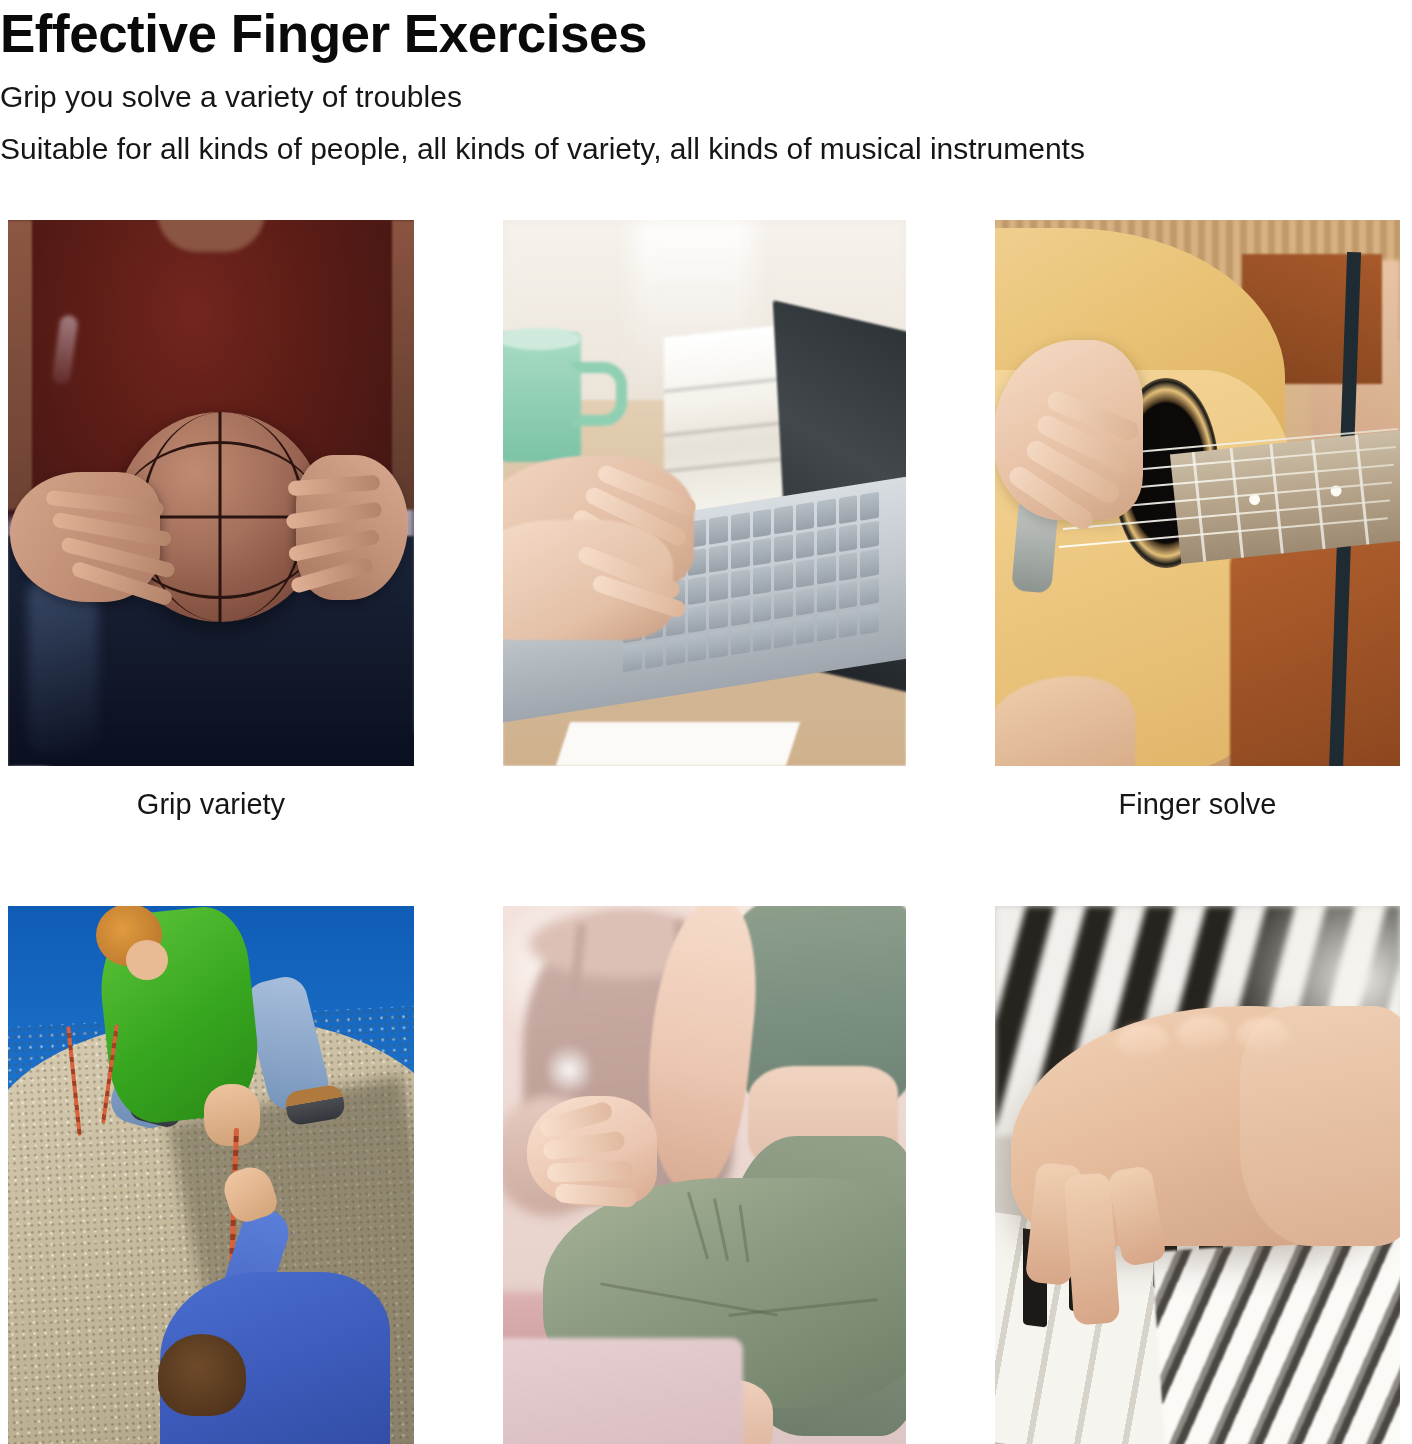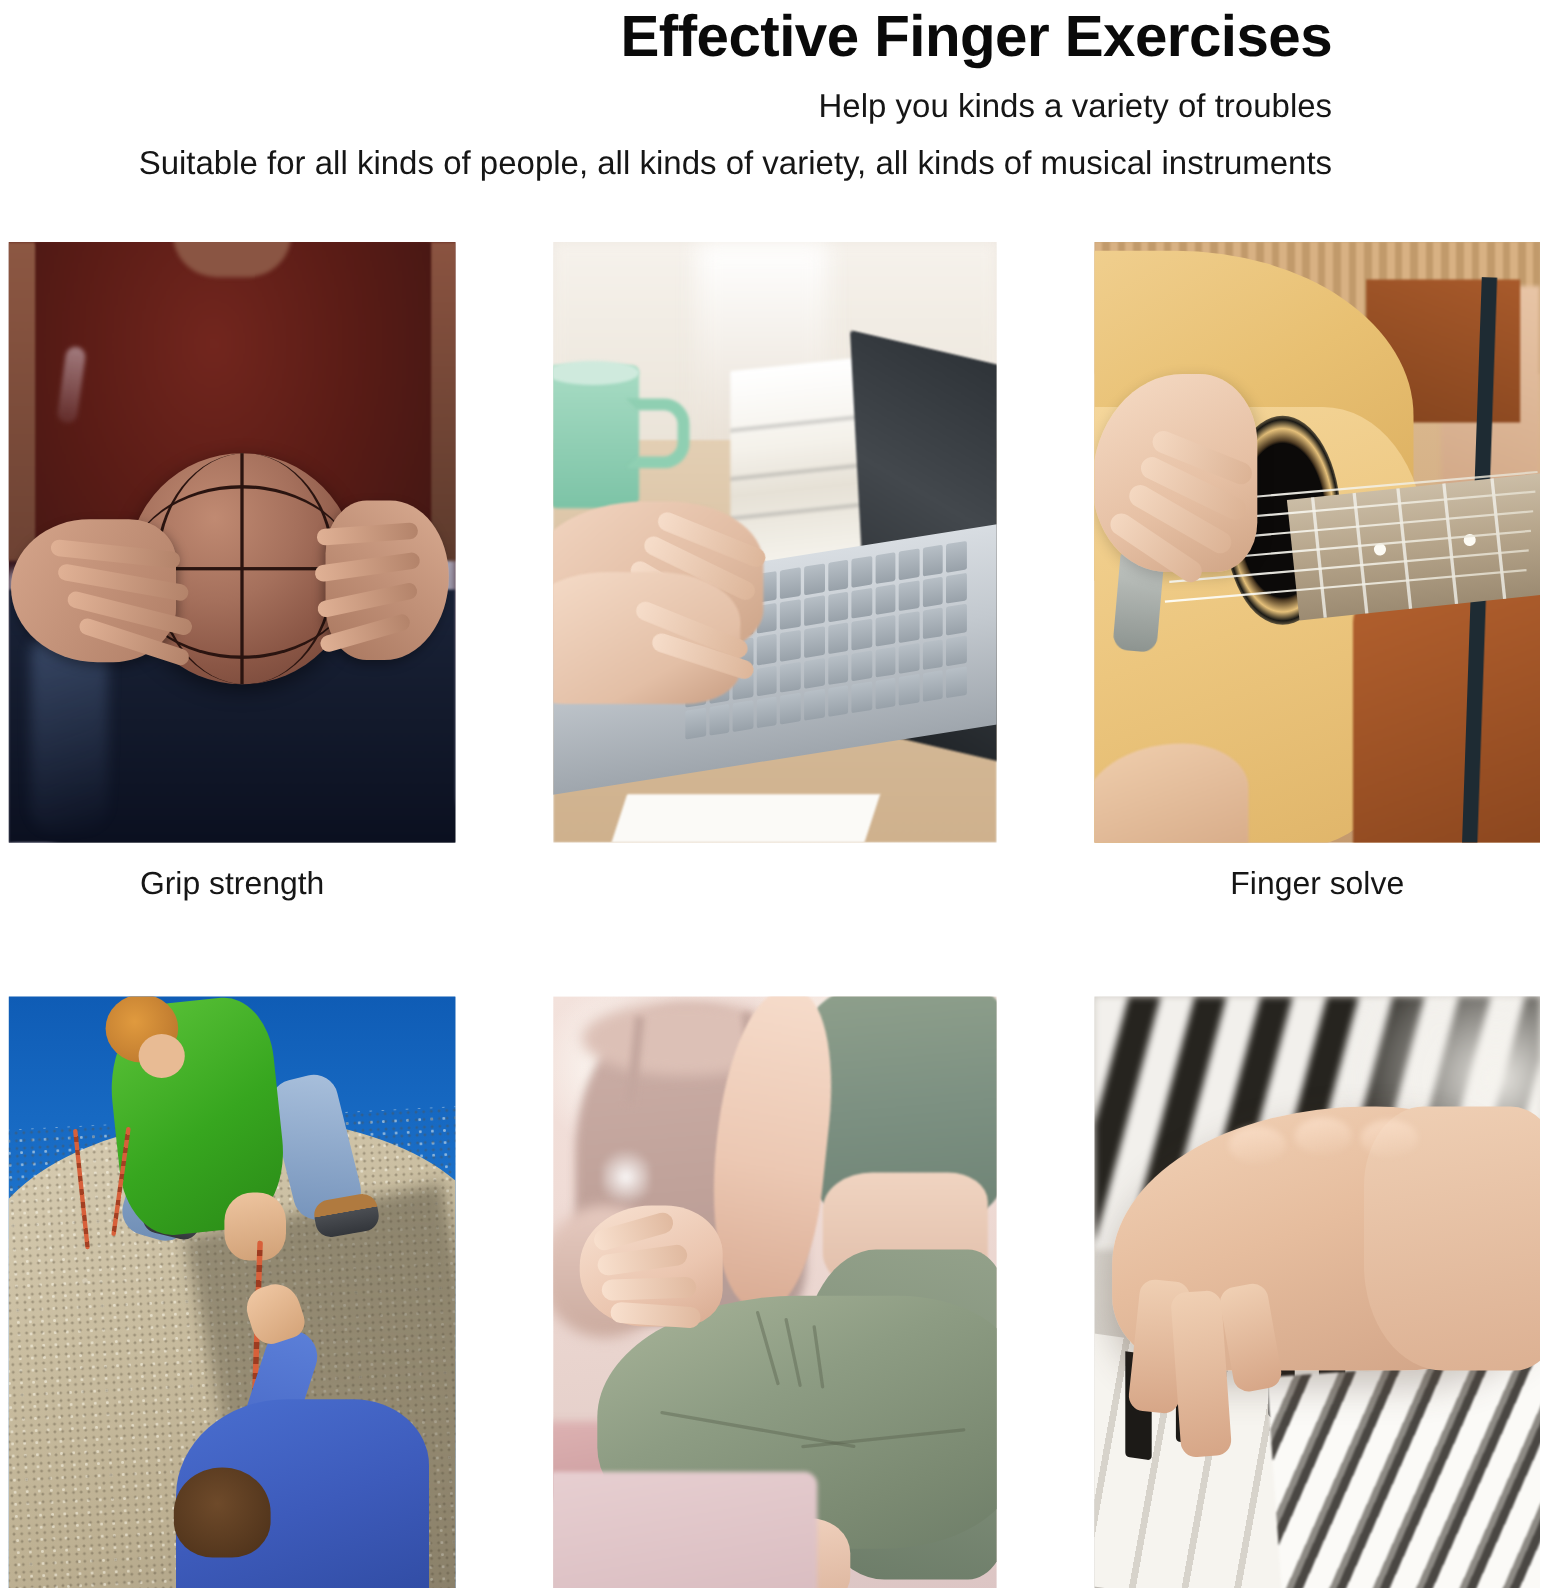--- a/index.html
+++ b/index.html
@@ -19,21 +19,21 @@
     width: 1412px;
     height: 1444px;
     background: #ffffff;
   }
 
   
   .header {
     position: absolute;
     left: 0; top: 0;
     width: 1211px;
-    text-align: right;
+    text-align: left;
   }
   .title {
     font-size: 53px;
     font-weight: bold;
     letter-spacing: -0.5px;
     line-height: 62px;
     margin: 3px 0 0 0;
     color: #0a0a0a;
   }
   .subtitle-1 {
@@ -609,21 +609,21 @@
     filter: blur(3px);
   }
 </style>
 </head>
 <body>
 
 <div class="page">
 
   <div class="header">
     <div class="title">Effective Finger Exercises</div>
-    <div class="subtitle-1">Help you kinds a variety of troubles</div>
+    <div class="subtitle-1">Grip you solve a variety of troubles</div>
     <div class="subtitle-2">Suitable for all kinds of people, all kinds of variety, all kinds of musical instruments</div>
   </div>
 
   <div class="grid">
 
     <div class="cell">
       <div class="photo p-basket">
         <div class="bg-left"></div>
           <div class="bg-right"></div>
         <div class="arm-l"></div>
@@ -643,21 +643,21 @@
         <div class="finger" style="left:38px; top:276px; width:118px; transform:rotate(6deg);"></div>
         <div class="finger" style="left:44px; top:302px; width:120px; transform:rotate(10deg);"></div>
         <div class="finger" style="left:52px; top:330px; width:116px; transform:rotate(14deg);"></div>
         <div class="finger" style="left:62px; top:356px; width:104px; transform:rotate(18deg);"></div>
         <div class="hand-r"></div>
         <div class="finger" style="right:34px; top:258px; width:92px; transform:rotate(-4deg);"></div>
         <div class="finger" style="right:32px; top:288px; width:96px; transform:rotate(-8deg);"></div>
         <div class="finger" style="right:34px; top:318px; width:92px; transform:rotate(-12deg);"></div>
         <div class="finger" style="right:40px; top:348px; width:84px; transform:rotate(-16deg);"></div>
       </div>
-      <div class="caption">Grip strength</div>
+      <div class="caption">Grip variety</div>
     </div>
 
     <div class="cell">
       <div class="photo p-laptop">
         <div class="blurbg"></div>
           <div class="blurbg2"></div>
         <div class="desk"></div>
         <div class="books">
           <div class="line" style="top:52px;"></div>
           <div class="line" style="top:96px;"></div>

